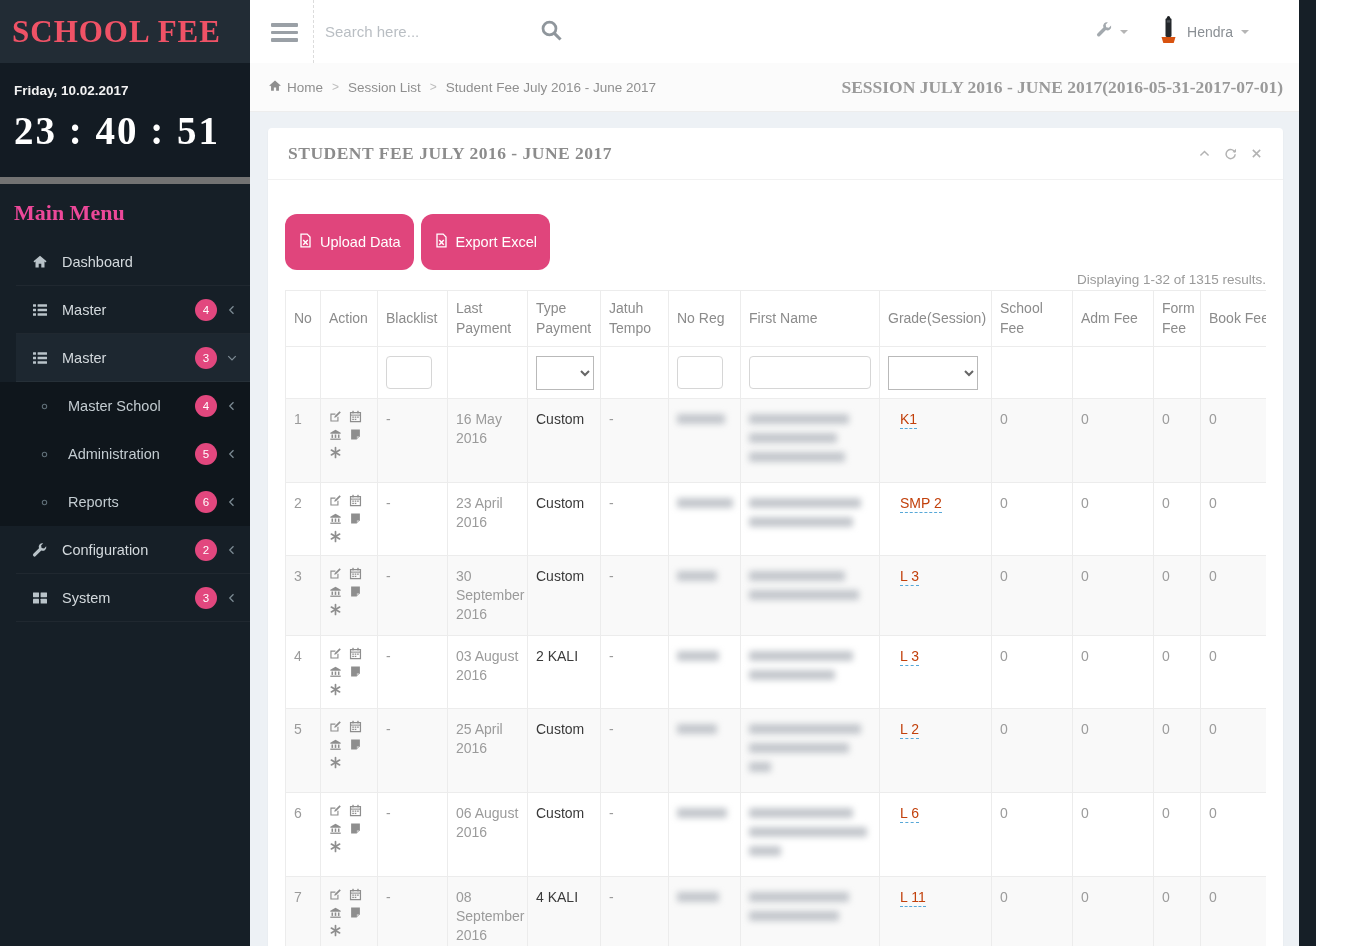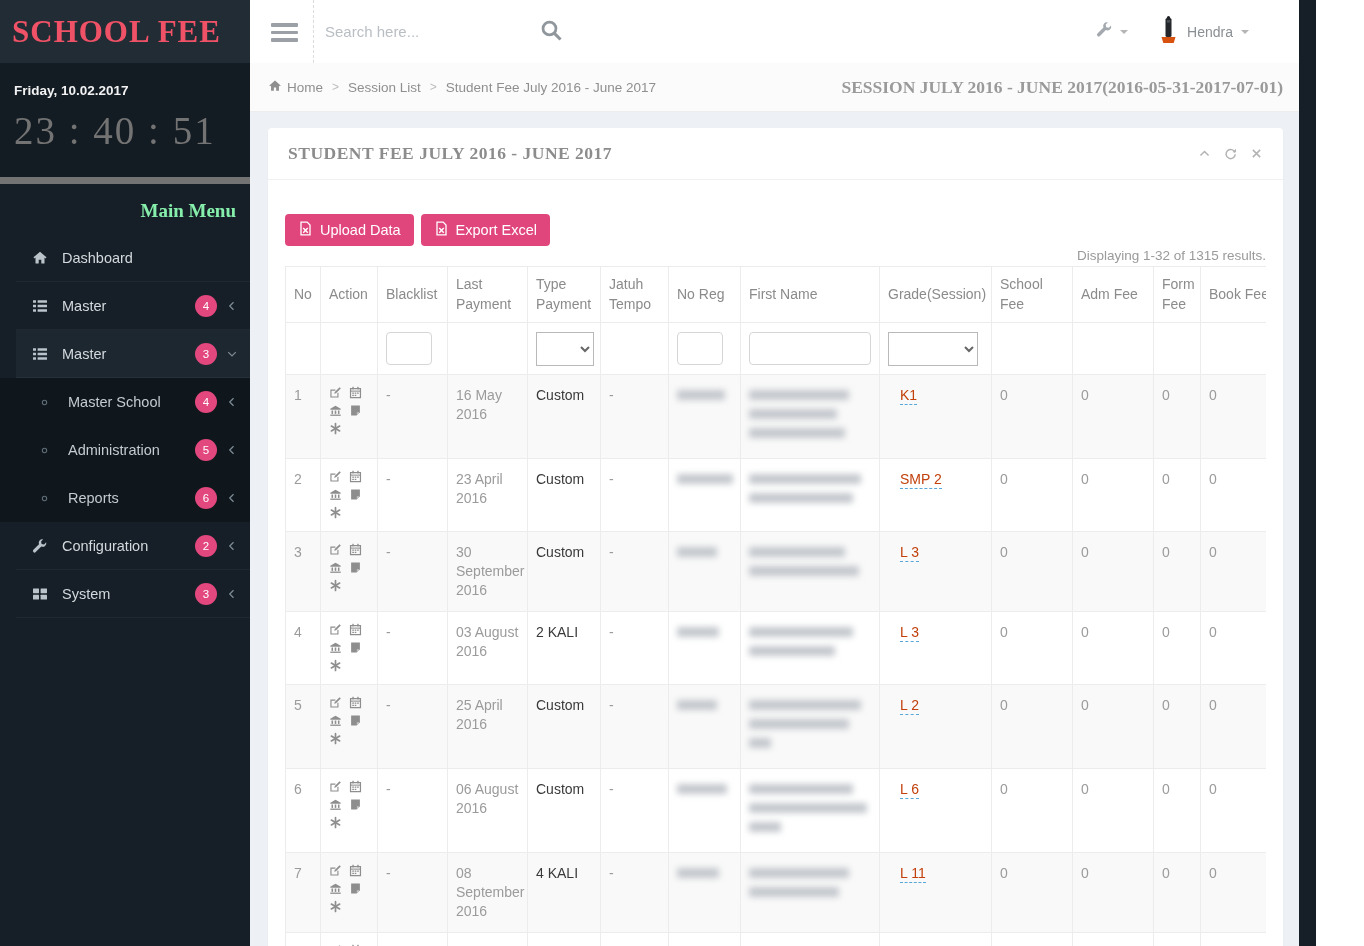--- a/index.html
+++ b/index.html
@@ -7,24 +7,24 @@
   body { font-family:"Liberation Sans", sans-serif; }
   .page { position:relative; width:1316px; height:946px; background:#edf1f5; overflow:hidden; }
 
   
   .sidebar { position:absolute; left:0; top:0; width:250px; height:100%; background:#161f27; z-index:5; }
   .logo { height:63px; background:#222c35; color:#ef5266; font-family:"Liberation Serif", serif;
           font-weight:bold; font-size:31px; letter-spacing:1px; line-height:63px; padding-left:12px;
           white-space:nowrap; overflow:hidden; }
   .clockbox { background:#131b23; padding:20px 14px 24px 14px; border-bottom:7px solid #737373; }
   .clock-date { color:#f2f2f2; font-size:13.5px; font-weight:bold; }
-  .clock-time { color:#737373; font-family:"Liberation Serif", serif; font-weight:normal; font-size:39px;
+  .clock-time { color:#ffffff; font-family:"Liberation Serif", serif; font-weight:bold; font-size:39px;
                 margin-top:10px; letter-spacing:2px; }
-  .menu-header { color:#86efac; font-family:"Liberation Serif", serif; font-weight:bold; font-size:19px;
-                 padding:16px 14px 12px 14px;text-align:right; }
+  .menu-header { color:#ec4899; font-family:"Liberation Serif", serif; font-weight:bold; font-size:22px;
+                 padding:16px 14px 12px 14px; }
   ul.menu { list-style:none; }
   .menu-item { display:flex; align-items:center; height:48px; padding:0 12px 0 16px;
                border-bottom:1px solid rgba(255,255,255,0.045); color:#d3d9dd; font-size:14.5px; cursor:pointer;margin-left:16px; }
   .menu-item .mi-icon { width:20px; color:#b9c3c9; display:flex; align-items:center; }
   .menu-item .mi-label { margin-left:10px; }
   .menu-item .badge { margin-left:auto; background:#e2477e; color:#fff; font-size:11.5px; min-width:22px;
                       height:22px; border-radius:50%; text-align:center; line-height:22px; }
   .menu-item .chev { margin-left:9px; color:#7d8b94; display:flex; }
   .menu-item.active { background:#1d2730; }
   ul.submenu { list-style:none; background:#0f161c; }
@@ -64,21 +64,21 @@
   .panel { background:#fff; border-radius:4px; box-shadow:0 1px 2px rgba(0,0,0,.06); min-height:880px; }
   .panel-header { height:52px; display:flex; align-items:center; justify-content:space-between;
                   padding:0 20px; border-bottom:1px solid #f1f1f1; }
   .panel-title { font-family:"Liberation Serif", serif; font-weight:bold; font-size:17.5px; color:#8c8c8c;
                  letter-spacing:.5px; }
   .panel-tools { display:flex; align-items:center; gap:13px; color:#b3b3b3; }
   .panel-tools span { display:flex; cursor:pointer; }
   .panel-body { padding:34px 17px 0 17px; }
   .btn-row { display:flex; gap:7px; }
   .btn { display:inline-flex; align-items:center; gap:7px; background:#e0457c; color:#fff; border:none;
-         font-size:14.5px; padding:7px 13px; border-radius:4px; cursor:pointer; font-family:"Liberation Sans",sans-serif; }
+         font-size:14.5px; padding:19px 13px; border-radius:12px; cursor:pointer; font-family:"Liberation Sans",sans-serif; }
   .results { text-align:right; color:#9a9a9a; font-size:13.5px; margin-top:2px; margin-bottom:3px; }
 
   
   .table-wrap { overflow:hidden; }
   table.grid { border-collapse:collapse; table-layout:fixed; width:1082px; background:#fff; }
   table.grid th, table.grid td { border:1px solid #ececec; font-size:14px; }
   table.grid thead th { color:#8b8b8b; font-weight:normal; text-align:left; padding:8px 8px; height:54px;
                         vertical-align:middle; line-height:1.4; background:#fff; }
   tr.filter-row td { height:52px; vertical-align:middle; padding:6px 8px; background:#fff; }
   .filter-text { height:33px; border:1px solid #d6d6d6; border-radius:4px; outline:none; padding:0 6px;

